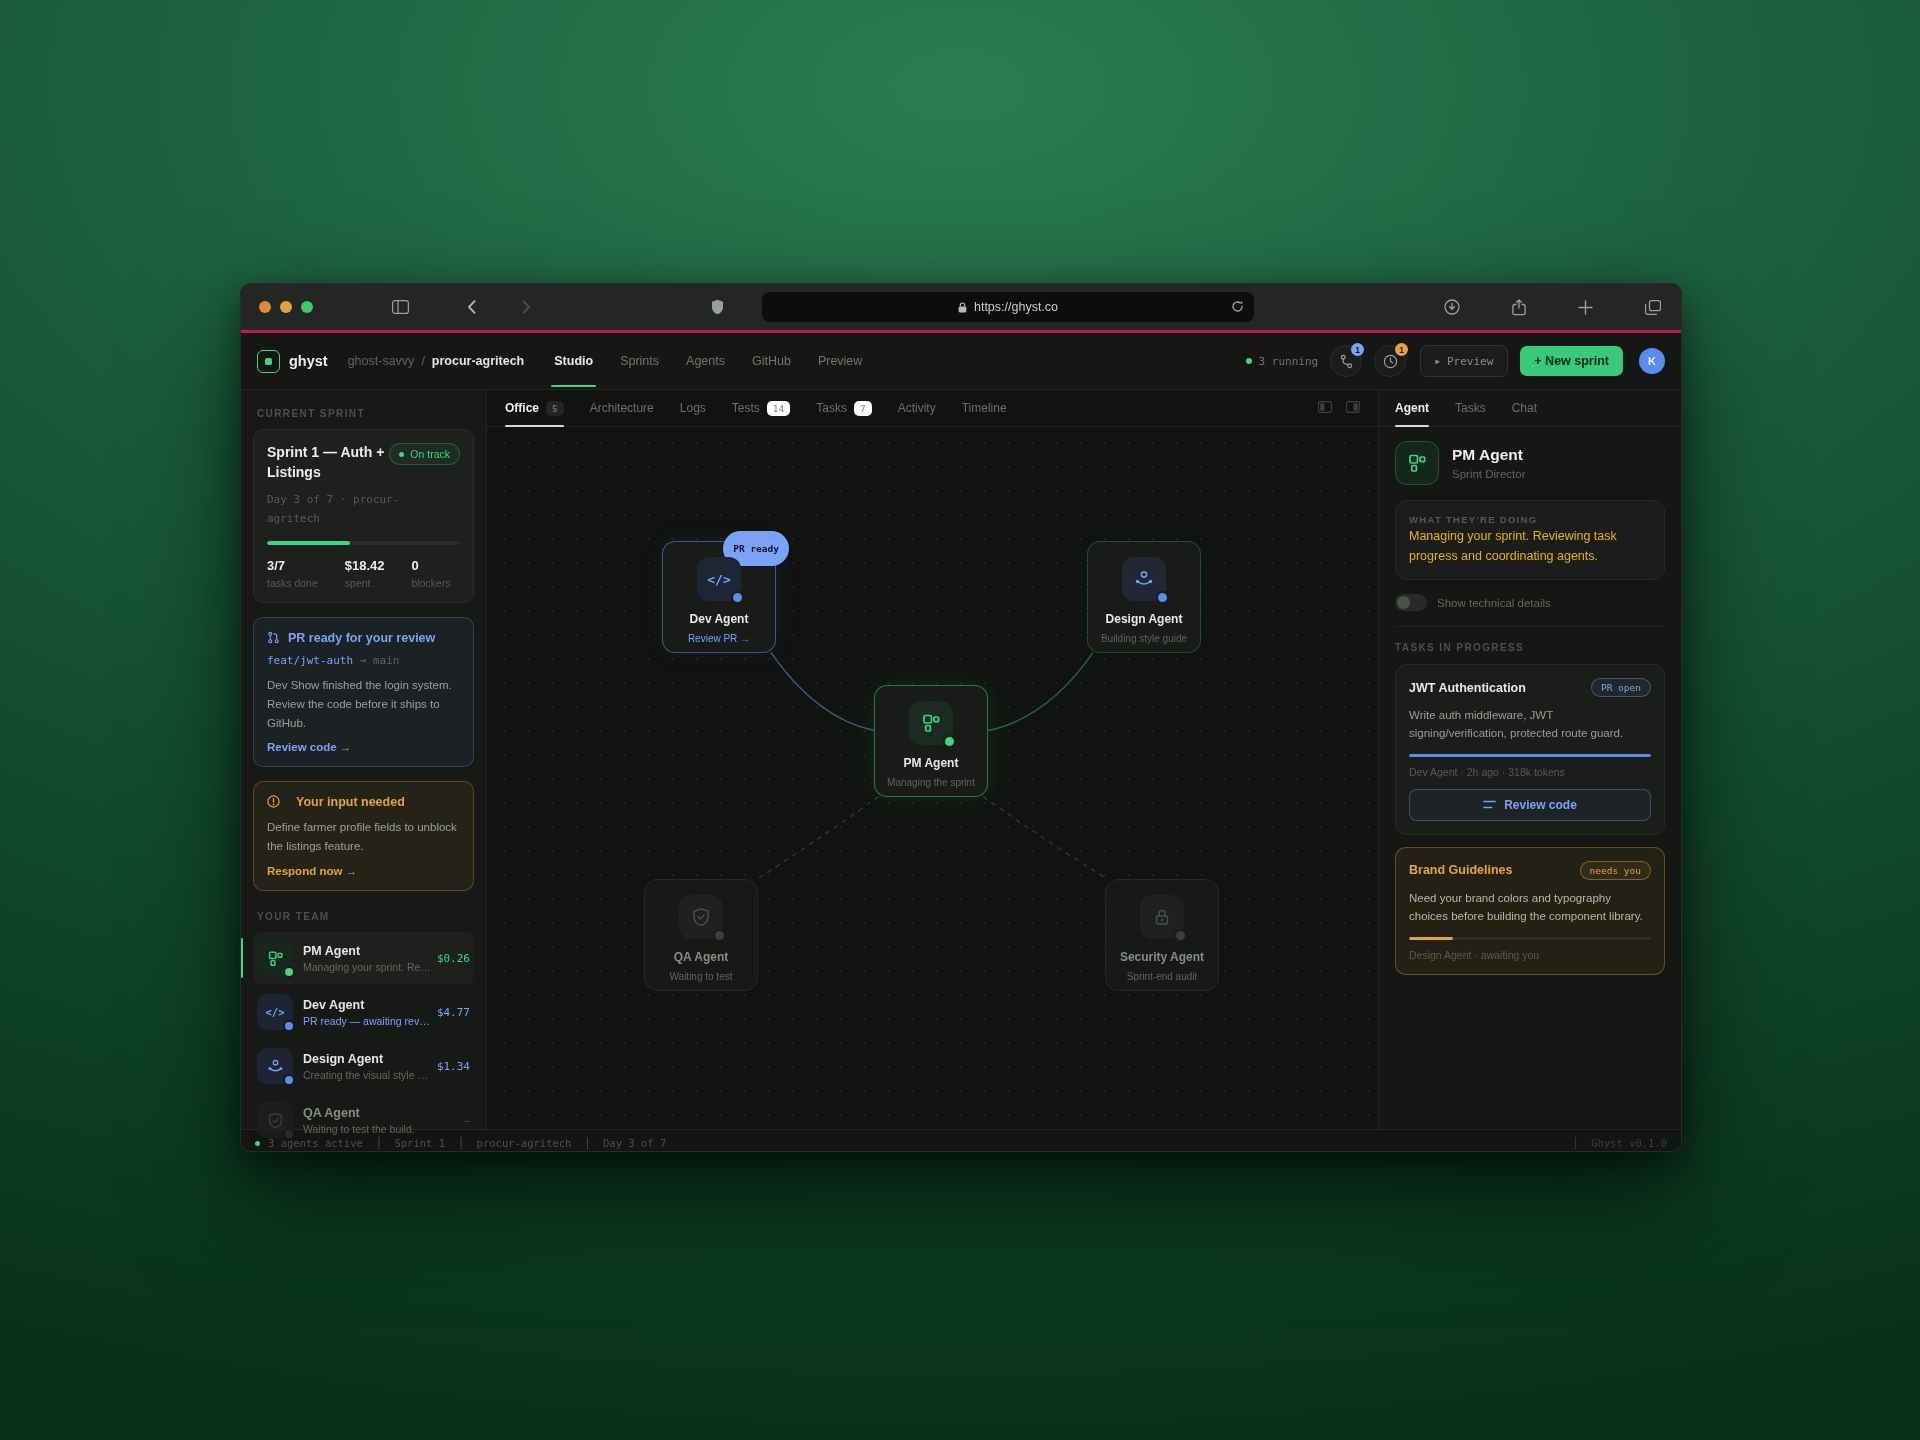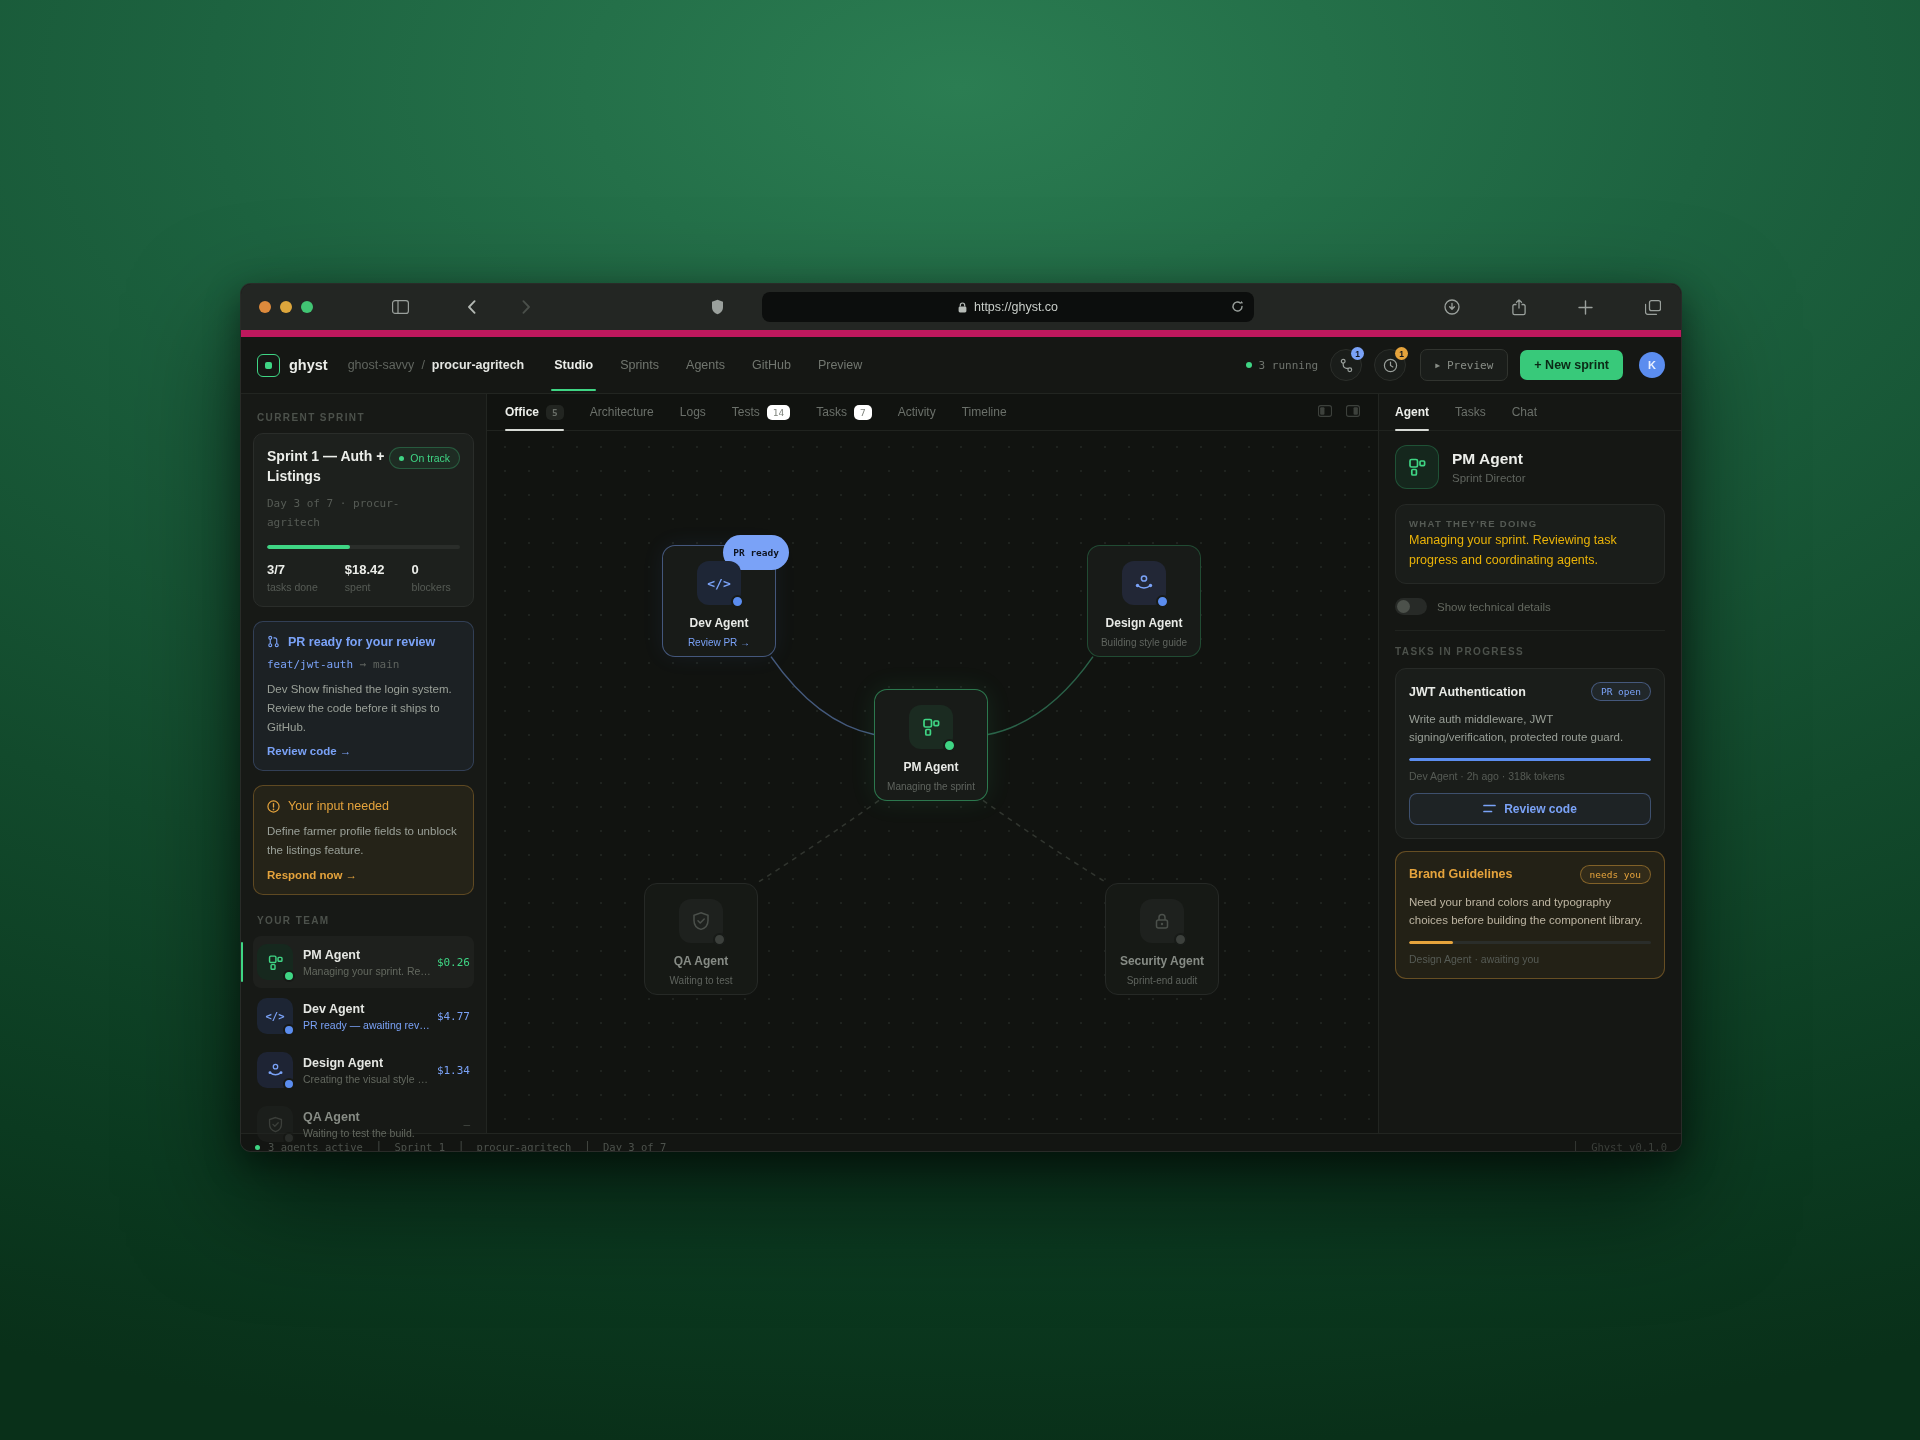--- a/index.html
+++ b/index.html
@@ -6,21 +6,21 @@
   body{width:1920px;height:1440px;overflow:hidden;font-family:"Liberation Sans",sans-serif;
        -webkit-font-smoothing:antialiased;}
   .stage{position:relative;width:1920px;height:1440px;
          background:radial-gradient(130% 95% at 50% 6%, #2b7d52 0%, #1d6340 30%, #124a2c 62%, #0b3a20 85%, #093019 100%);}
   .win{position:absolute;left:240px;top:283px;width:1440px;height:867px;border-radius:11px;overflow:hidden;
        background:#141613;border:1px solid rgba(255,255,255,.09);
        box-shadow:0 45px 110px rgba(0,0,0,.55), 0 12px 34px rgba(0,0,0,.45);}
   .mono{font-family:"DejaVu Sans Mono",monospace;}
 
   
-  .chrome{height:46px;background:#232623;display:flex;align-items:center;border-bottom:7px solid #be185d;gap:28px;}
+  .chrome{height:46px;background:#232623;display:flex;align-items:center;border-bottom:3px solid #be185d;gap:28px;}
   .tl{width:12px;height:12px;border-radius:50%;margin-right:9px;}
   .chrome-btn{color:#9aa09c;display:flex;align-items:center;justify-content:center;}
   .urlbar{width:492px;height:30px;margin:0 10px;background:#0c0e0d;border-radius:8px;display:flex;
           align-items:center;justify-content:center;gap:7px;color:#c9cec9;font-size:12.5px;position:relative;}
   .urlbar .reload{position:absolute;right:10px;top:8px;}
   .sp{flex:1;}
 
   
   .appheader{height:56px;background:#151714;border-bottom:1px solid #222521;display:flex;align-items:center;padding:0 16px;}
   .logo{width:21px;height:21px;border:1.5px solid #3fd584;border-radius:6px;display:flex;align-items:center;justify-content:center;}
@@ -66,21 +66,21 @@
   .stat l{display:block;color:#565b55;font-size:10.5px;margin-top:4px;}
 
   .pr-card{margin-top:14px;background:rgba(99,140,230,.07);border:1px solid rgba(122,162,247,.24);}
   .pr-title{display:flex;align-items:center;gap:8px;color:var(--accent_blue,#7aa2f7);font-size:12.5px;font-weight:700;}
   .pr-branch{margin-top:9px;font-size:11px;color:var(--accent_blue,#7aa2f7);}
   .pr-branch .tgt{color:#5f645f;}
   .card-body{margin-top:9px;font-size:11.5px;color:#9aa098;line-height:1.65;}
   .card-link{margin-top:9px;font-size:11.5px;color:var(--accent_blue,#7aa2f7);font-weight:600;}
 
   .in-card{margin-top:14px;background:rgba(229,163,60,.07);border:1px solid rgba(229,163,60,.30);}
-  .in-title{display:flex;align-items:center;gap:8px;color:var(--accent_amber,#e5a33c);font-size:12.5px;font-weight:400;}
+  .in-title{display:flex;gap:16px;color:var(--accent_amber,#e5a33c);font-size:12.5px;font-weight:700;}
   .in-card .card-link{color:var(--accent_amber,#e5a33c);}
 
   .team{margin-top:20px;}
   .team-row{display:flex;align-items:center;padding:8px 4px;border-radius:8px;position:relative;margin-bottom:2px;}
   .team-row.active{background:rgba(255,255,255,.03);}
   .team-row.active::before{content:'';position:absolute;left:-12px;top:6px;bottom:6px;width:2px;background:var(--accent_green,#3fd584);border-radius:2px;}
   .t-tile{width:36px;height:36px;border-radius:10px;display:flex;align-items:center;justify-content:center;position:relative;flex:none;}
   .t-tile .st{position:absolute;right:-2px;bottom:-2px;width:8px;height:8px;border-radius:50%;border:2px solid #171916;}
   .t-info{margin-left:10px;min-width:0;flex:1;}
   .t-name{font-size:12.5px;font-weight:600;color:#e4e6e2;}

